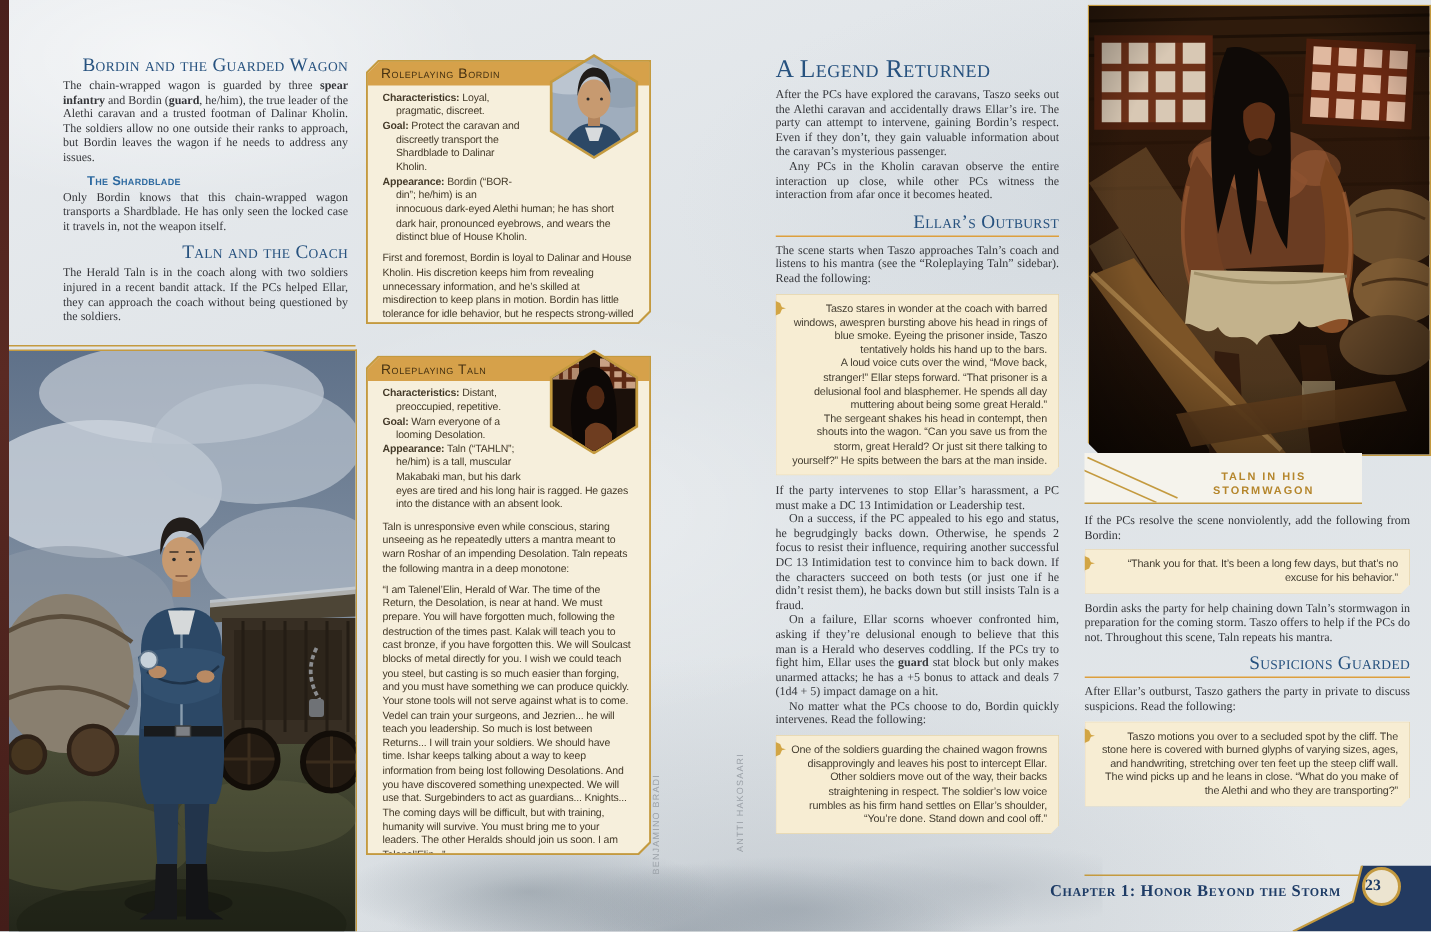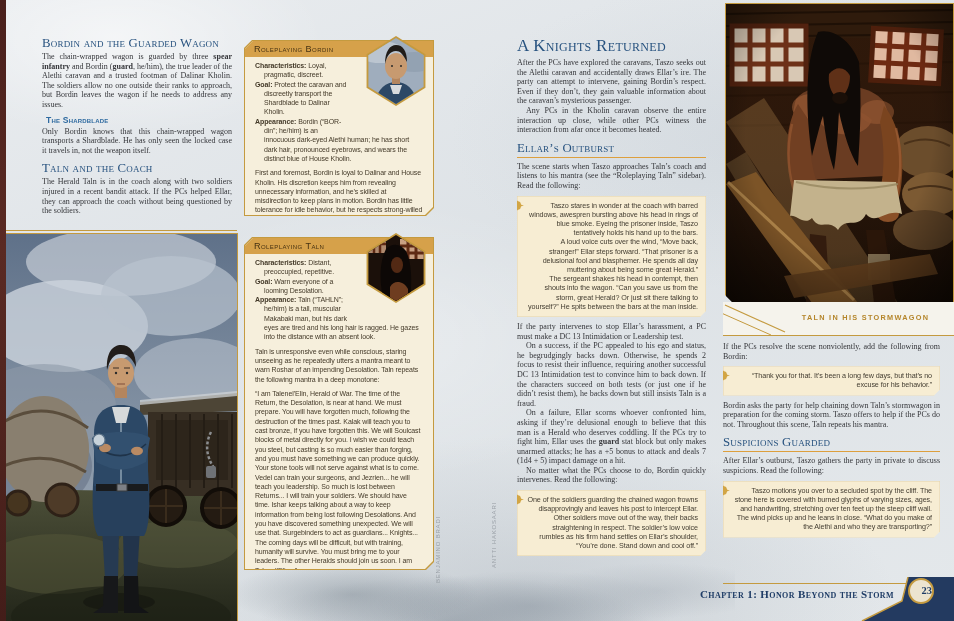--- a/index.html
+++ b/index.html
@@ -16,25 +16,25 @@
     radial-gradient(ellipse 220px 50px at 60% 80%, rgba(146,156,166,.5), transparent 70%),
     radial-gradient(ellipse 160px 40px at 85% 60%, rgba(170,178,186,.45), transparent 70%),
     radial-gradient(ellipse 260px 60px at 45% 100%, rgba(110,122,134,.4), transparent 75%);}
   .spine{position:absolute;left:0;top:0;width:6px;height:621px;
          background:linear-gradient(180deg,#4a201c,#5a2a23 40%,#431d19);}
   
   .col{position:absolute;}
   .bodytext p{margin:0;text-align:justify;font-size:8px;line-height:9.6px;color:#35363a;}
   .ind{text-indent:9px;}
   .h1{font-variant:small-caps;font-size:17px;line-height:19px;color:#27527f;letter-spacing:.3px;margin:0 0 3px 0;font-weight:normal;}
-  .h2{font-variant:small-caps;font-size:12.8px;line-height:14px;color:#27527f;letter-spacing:.2px;margin:0 0 2px 0;font-weight:normal;}
+  .h2{font-variant:small-caps;font-size:12.8px;line-height:14px;color:#27527f;letter-spacing:.2px;margin:0 0 2px 0;font-weight:normal;text-align:right;}
   .h2.rule{border-bottom:1.5px solid #dd9f3d;padding-bottom:2px;margin-bottom:4px;}
   .h2.mt{margin-top:6px;}
   .h3{font-family:"Liberation Sans",sans-serif;font-weight:bold;font-variant:small-caps;
-      font-size:8.6px;line-height:11px;color:#2e6aa0;margin:5px 0 1px 4px;letter-spacing:.2px;}
+      font-size:8.6px;line-height:11px;color:#2e6aa0;margin:5px 0 1px 16px;letter-spacing:.2px;}
   
   .readaloud{position:relative;background:#f7edd3;margin:5px 0;padding:5px 8px 6px 10px;
              clip-path:polygon(0 0,100% 0,100% calc(100% - 6px),calc(100% - 6px) 100%,0 100%);
              box-shadow:0 0 0 .5px #e4d3ac inset;}
   .readaloud p{font-family:"Liberation Sans",sans-serif;font-size:7.2px;line-height:9.2px;
                letter-spacing:-.1px;color:#433d31;text-align:right;}
   .sunburst{position:absolute;left:-8px;top:2px;width:15px;height:15px;}
   
   .sidebar{position:absolute;background:#c49a3f;
            clip-path:polygon(8px 0,100% 0,100% calc(100% - 8px),calc(100% - 8px) 100%,0 100%,0 8px);}
@@ -51,36 +51,36 @@
   .hex{position:absolute;width:64px;height:70px;
        clip-path:polygon(50% 0,96% 26%,96% 74%,50% 100%,4% 74%,4% 26%);background:#c49a3f;z-index:5;}
   .hex-in{position:absolute;inset:2px;clip-path:polygon(50% 0,96% 26%,96% 74%,50% 100%,4% 74%,4% 26%);overflow:hidden;}
   .hex-in svg{display:block;}
   
   .art-left{position:absolute;left:6px;top:233px;width:231px;height:388px;
             border-top:1.5px solid #c49a3f;border-right:1px solid #c49a3f;}
   .art-left::before{content:"";position:absolute;left:0;top:-4px;width:100%;height:1px;background:#c49a3f;}
   .art-right{position:absolute;left:725px;top:3px;width:227px;height:299px;border:1px solid #c49a3f;
             clip-path:polygon(0 0,100% 0,100% 100%,9px 100%,0 calc(100% - 9px));}
-  .caption-band{position:absolute;left:723px;top:302px;width:231px;height:33px;background:#f5f3ec;
+  .caption-band{position:absolute;left:723px;top:302px;width:185px;height:33px;background:#f5f3ec;
             border-bottom:1.2px solid #c49a3f;text-decoration:underline;}
   .caption-text{position:absolute;left:60px;right:6px;top:11px;text-align:center;
             font-family:"Liberation Sans",sans-serif;font-weight:bold;font-size:7.3px;
             letter-spacing:1.3px;color:#b5862c;text-transform:uppercase;}
   
   .credit{position:absolute;font-family:"Liberation Sans",sans-serif;font-size:6px;
           letter-spacing:.8px;color:#9ba1a8;transform:rotate(-90deg);transform-origin:left bottom;
           white-space:nowrap;text-transform:uppercase;}
   
   .footer-line{position:absolute;left:723px;top:583px;width:190px;height:1.3px;background:#c49a3f;}
   .footer-chapter{position:absolute;left:700px;top:588px;width:205px;
           font-variant:small-caps;font-weight:bold;font-size:11px;letter-spacing:.4px;color:#1e3c66;}
   .wedge{position:absolute;left:854px;top:577px;}
   .pagenum{position:absolute;left:908px;top:578px;width:22px;height:22px;border-radius:50%;
-          background:#ece4d0;border:2px solid #c49a3f;text-align:right;line-height:22px;
+          background:#ece4d0;border:2px solid #c49a3f;text-align:left;line-height:22px;
           font-size:10.5px;font-weight:bold;color:#1e3c66;z-index:6;}
 </style>
 </head>
 <body>
 
 <div class="page">
   <div class="tex"></div>
   <div class="clouds-bottom"></div>
   <div class="spine"></div>
 
@@ -238,21 +238,21 @@
         <ellipse cx="31" cy="30" rx="6" ry="8" fill="#5a2e16" opacity=".9"></ellipse>
         <path d="M24,52 C28,44 38,46 42,54 L42,66 L24,66 Z" fill="#6e3d20"></path>
       </svg>
     </div>
   </div>
 
   <div class="credit" style="left:441px;top:577px;">Benjamino Bradi</div>
   <div class="credit" style="left:497px;top:562px;">Antti Hakosaari</div>
 
   <div class="col bodytext" style="left:517px;top:36px;width:189px;height:544px;overflow:hidden;">
-    <div class="h1">A Knights Returned</div>
+    <div class="h1">A Legend Returned</div>
     <p>After the PCs have explored the caravans, Taszo seeks out the Alethi caravan and accidentally draws Ellar’s ire. The party can attempt to intervene, gaining Bordin’s respect. Even if they don’t, they gain valuable information about the caravan’s mysterious passenger.</p>
     <p class="ind">Any PCs in the Kholin caravan observe the entire interaction up close, while other PCs witness the interaction from afar once it becomes heated.</p>
     <div class="h2 rule mt">Ellar’s Outburst</div>
     <p>The scene starts when Taszo approaches Taln’s coach and listens to his mantra (see the “Roleplaying Taln” sidebar). Read the following:</p>
     <div class="readaloud">
       <svg class="sunburst" viewBox="0 0 16 16">
         <path d="M8,0 L9.6,6.4 L16,8 L9.6,9.6 L8,16 L6.4,9.6 L0,8 L6.4,6.4 Z" fill="#d2a544"></path>
         <path d="M8,2.6 L11.8,4.2 L13.4,8 L11.8,11.8 L8,13.4 L4.2,11.8 L2.6,8 L4.2,4.2 Z" fill="#d2a544" transform="rotate(45 8 8)"></path>
       </svg>
       <p>Taszo stares in wonder at the coach with barred windows, awespren bursting above his head in rings of blue smoke. Eyeing the prisoner inside, Taszo tentatively holds his hand up to the bars.</p>

